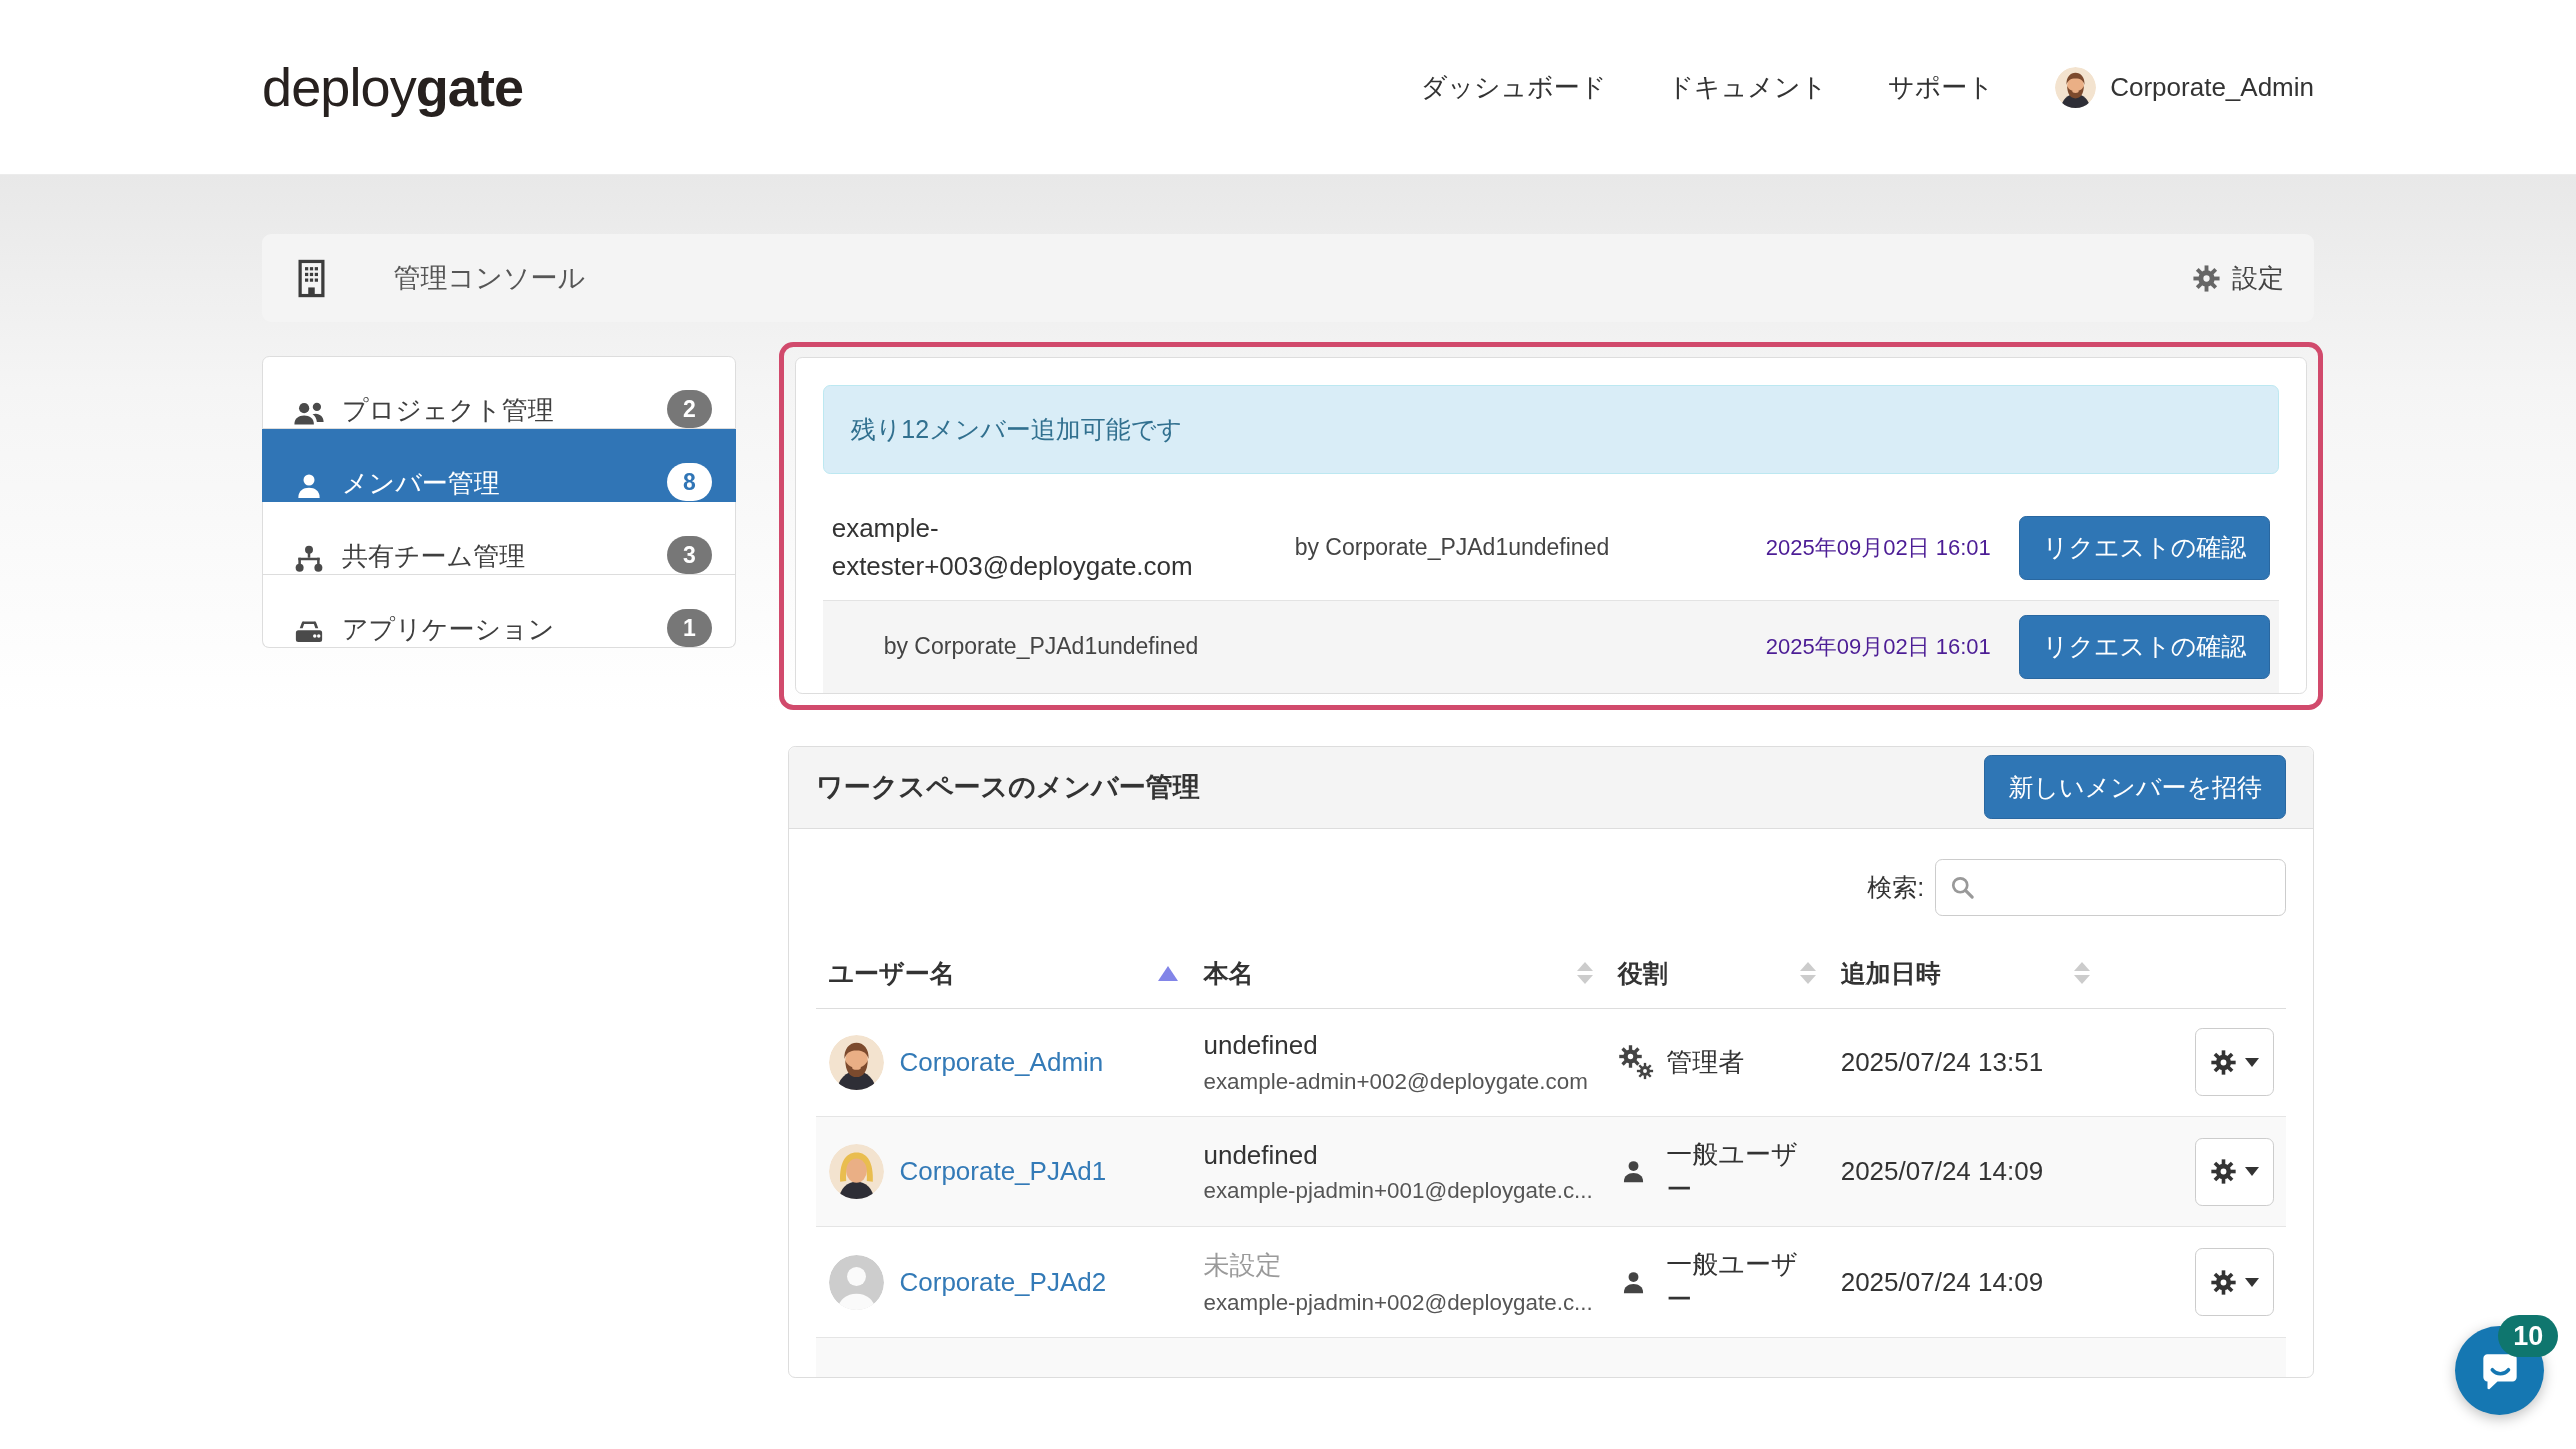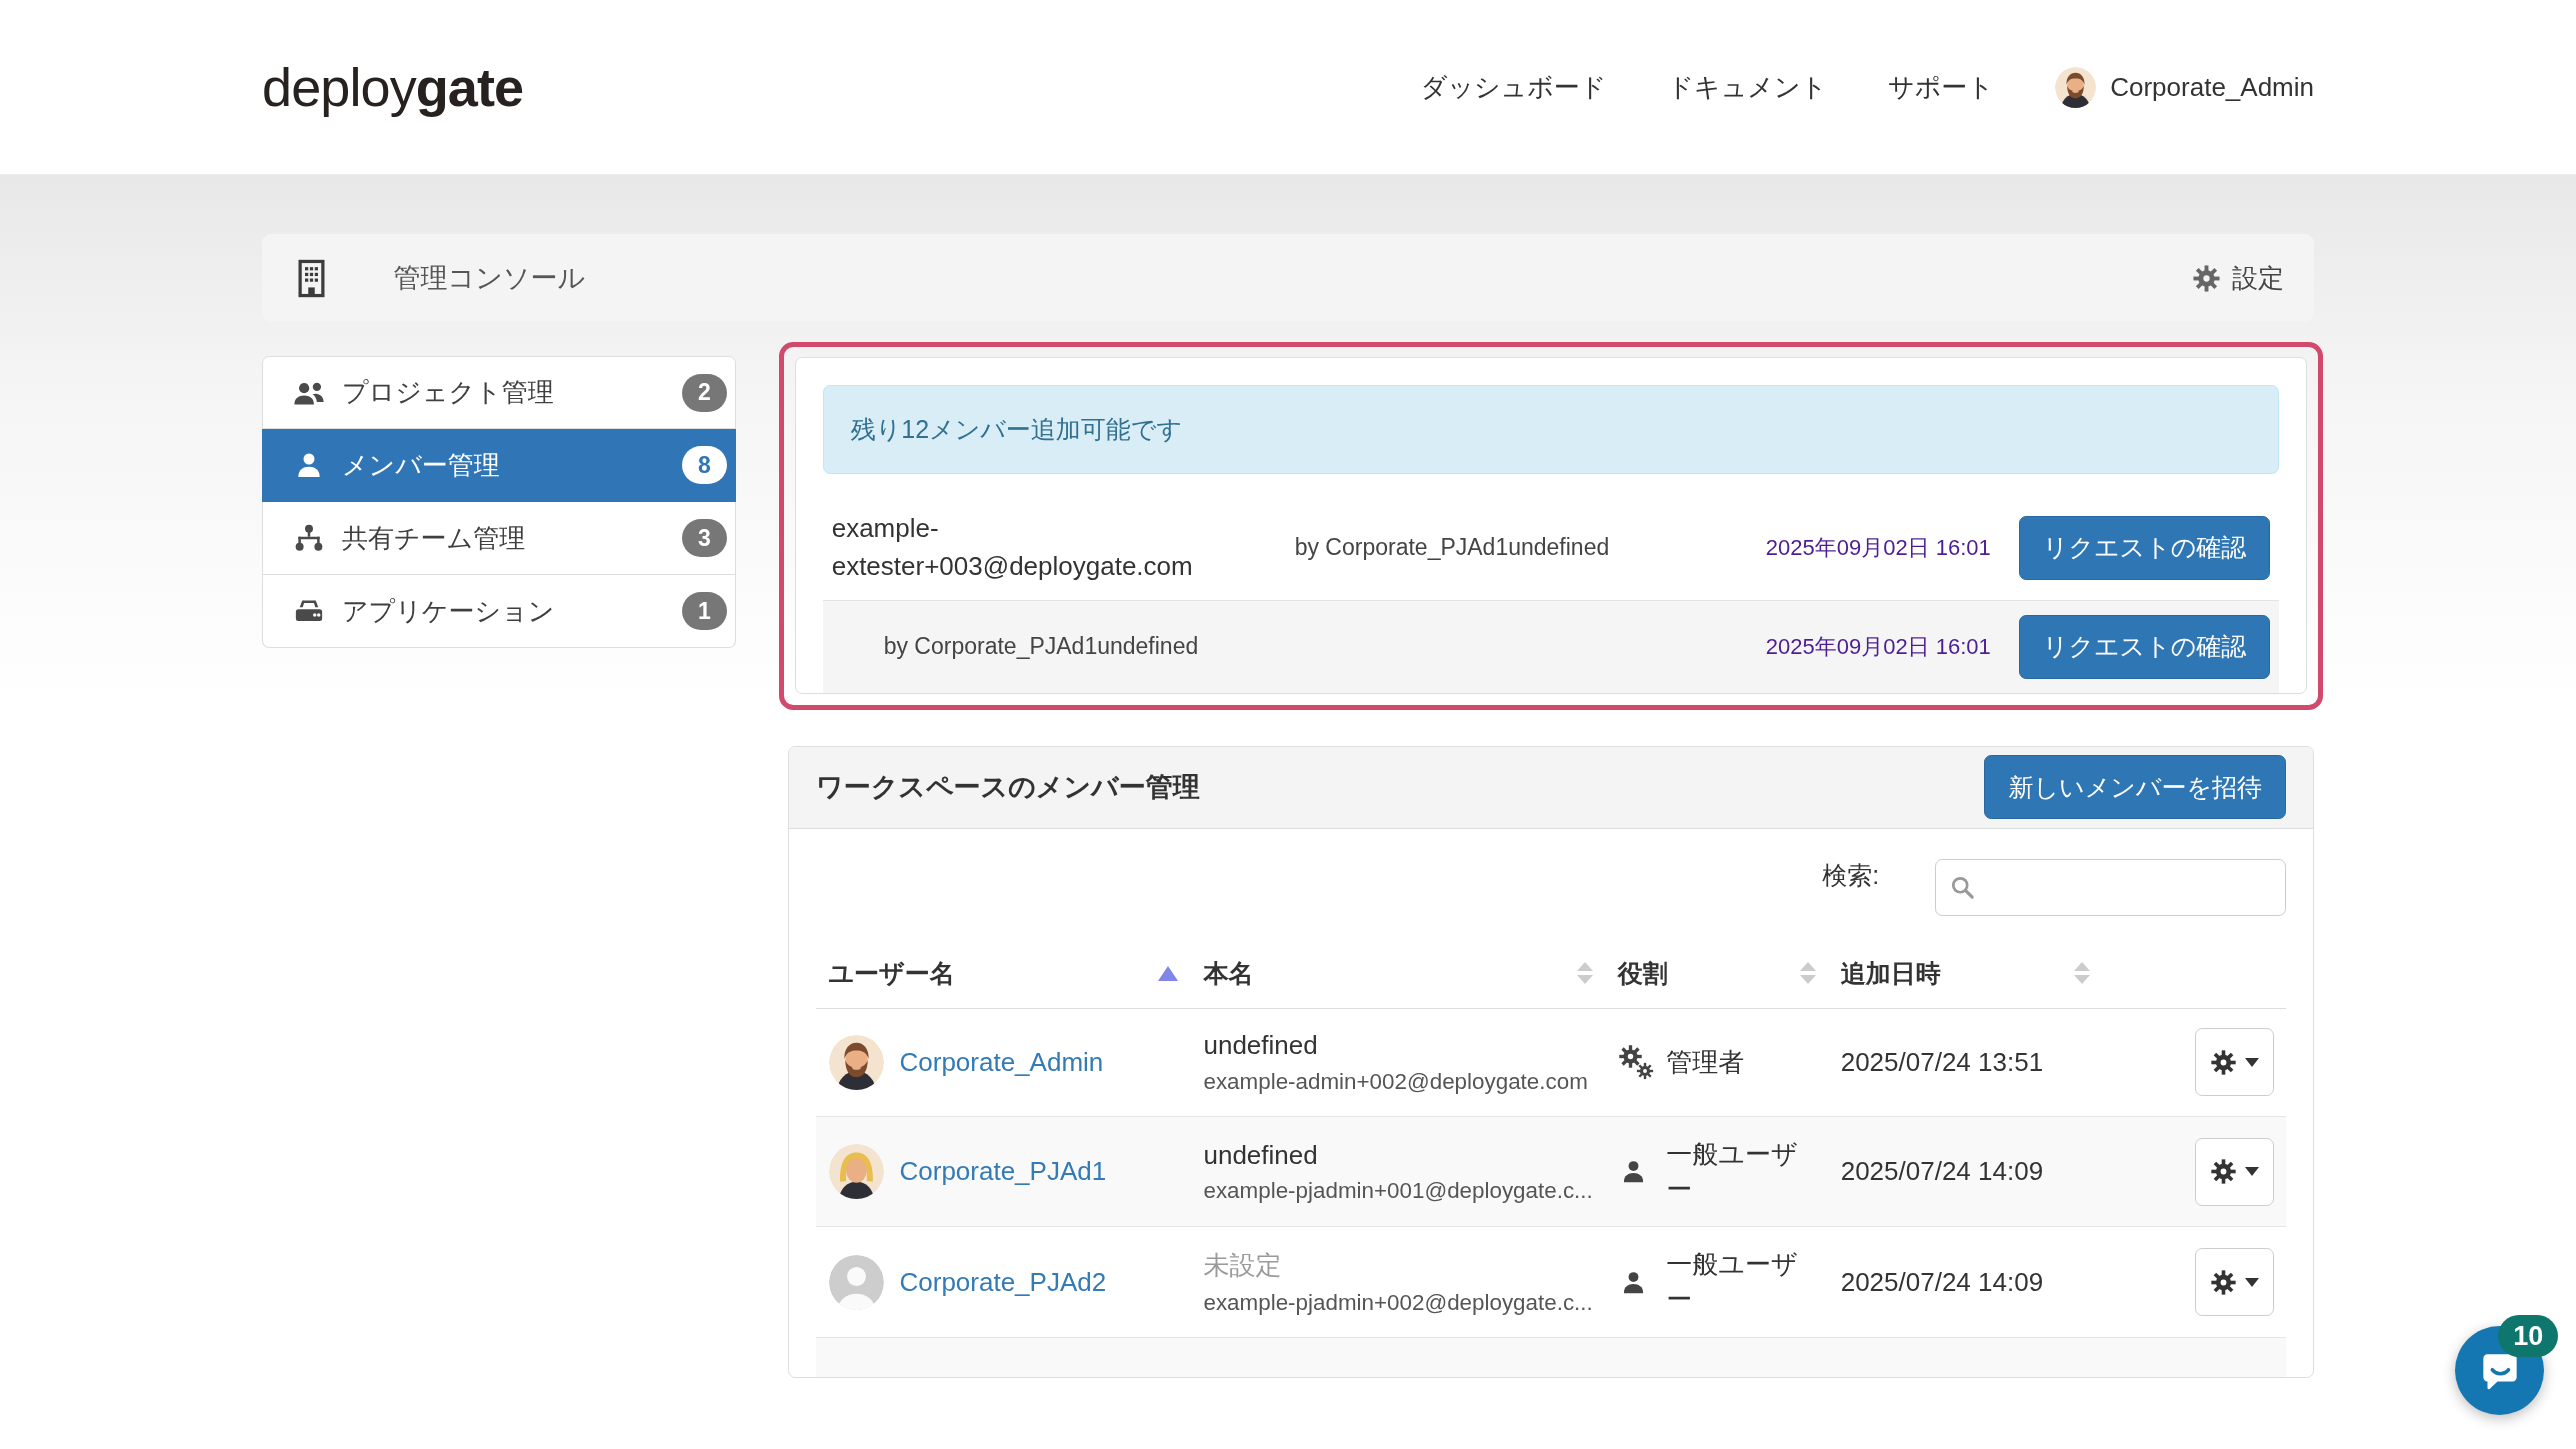--- a/index.html
+++ b/index.html
@@ -37,22 +37,22 @@
   .ws-sub { font-size: 27px; color: #565656; margin-left: 41px; }
   .ws-settings { margin-left: auto; display: flex; align-items: center; gap: 10.7px; font-size: 26px; color: #444;
     text-decoration: none; cursor: pointer; }
   .ws-settings .gi { width: 29px; height: 29px; color: #666; }
   .ws-settings .gi svg { width: 100%; height: 100%; }
 
   .content-row { position: relative; top: 93px; display: flex; gap: 52px; }
 
   
   .sidebar { width: 474px; flex: none; }
-  .side-item { height: 73px; display: flex; align-items: center; background: #fff;
-    border: 0.9px solid #ddd; border-top-width: 0; padding: 0 8px 0 29px;
+  .side-item { height: 73px; display: flex; align-items: flex-end; background: #fff;
+    border: 0.9px solid #ddd; border-top-width: 0; padding: 0 23px 0 29px;
     font-size: 26px; color: #3f3f3f; cursor: pointer; text-decoration: none; }
   .side-item:first-child { border-top-width: 0.9px; border-radius: 7.2px 7.2px 0 0; }
   .side-item:last-child { border-radius: 0 0 7.2px 7.2px; }
   .side-icon { width: 34px; height: 30px; margin-right: 16px; color: #4a4a4a; flex: none; }
   .side-icon svg { width: 100%; height: 100%; display: block; }
   .side-item.active { background: #3075b6; border-color: #3075b6; color: #fff; }
   .side-item.active .side-icon { color: #fff; }
   .count-badge { margin-left: auto; background: #777; color: #fff; min-width: 45px; height: 38px;
     border-radius: 19.7px; font-size: 23px; font-weight: bold; display: flex; align-items: center;
     justify-content: center; padding: 0 13.4px; }
@@ -80,21 +80,21 @@
   .req-row { display: flex; align-items: center; padding: 14.3px 9px; }
   .req-row.even { background: #f5f5f5; border-top: 0.9px solid #e3e3e3; }
   .req-email { width: 411px; font-size: 26px; color: #333; line-height: 1.45; word-wrap: break-word; }
   .req-by { flex: 1; font-size: 23px; color: #444; padding-left: 52px; }
   .req-date { font-size: 22px; color: #4c1d95; margin-right: 28px; white-space: nowrap; }
   .btn-primary { background: #2f76b5; border: 0.9px solid #2967a0; color: #fff; font-size: 25px;
     padding: 14.3px 23px; border-radius: 7.2px; cursor: pointer; white-space: nowrap;
     font-family: inherit; }
 
   
-  .search-row { display: flex; justify-content: flex-end; margin-bottom: 23px; gap: 45px; }
+  .search-row { display: flex; justify-content: flex-end; align-items: center; margin-bottom: 23px; }
   .search-label { font-size: 25px; color: #333; margin-right: 10.7px; }
   .search-box { display: flex; align-items: center; width: 351px; height: 57px; background: #fff;
     border: 0.9px solid #ccc; border-radius: 7.2px; padding: 0 12.5px; }
   .search-box .si { width: 27px; height: 27px; color: #999; margin-right: 9px; flex: none; }
   .search-box .si svg { width: 100%; height: 100%; }
   .search-input { border: none; outline: none; flex: 1; min-width: 0; font-size: 25px; font-family: inherit; }
 
   
   table.members { width: 100%; border-collapse: collapse; }
   table.members th { text-align: left; font-size: 25px; font-weight: bold; color: #333;

